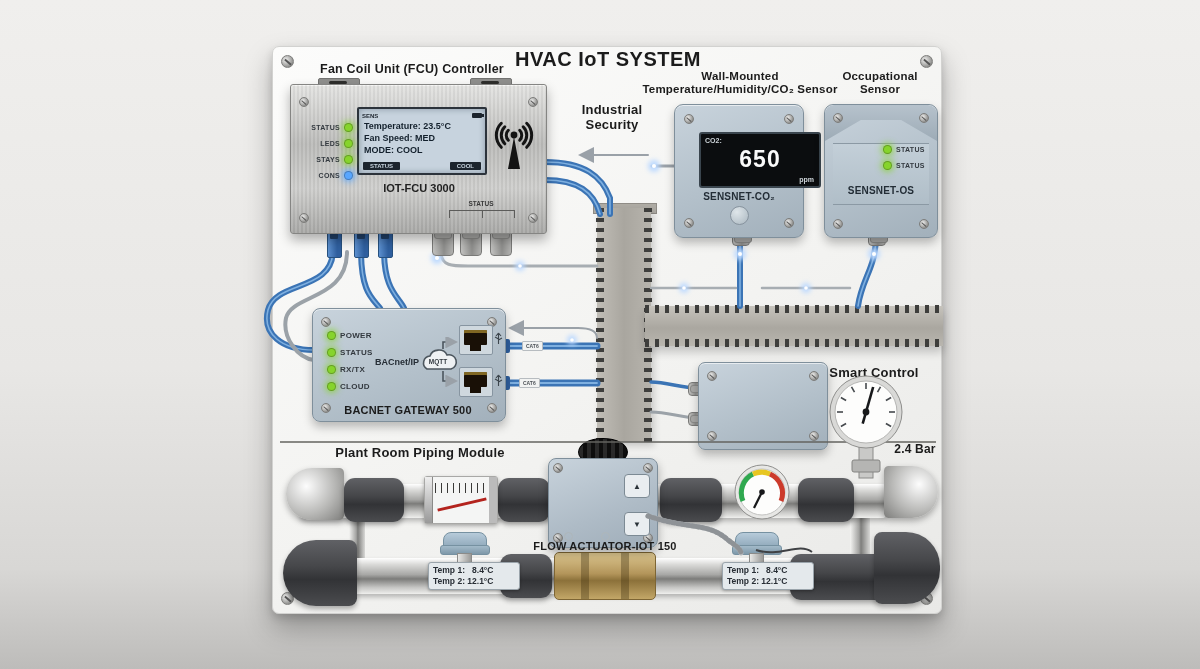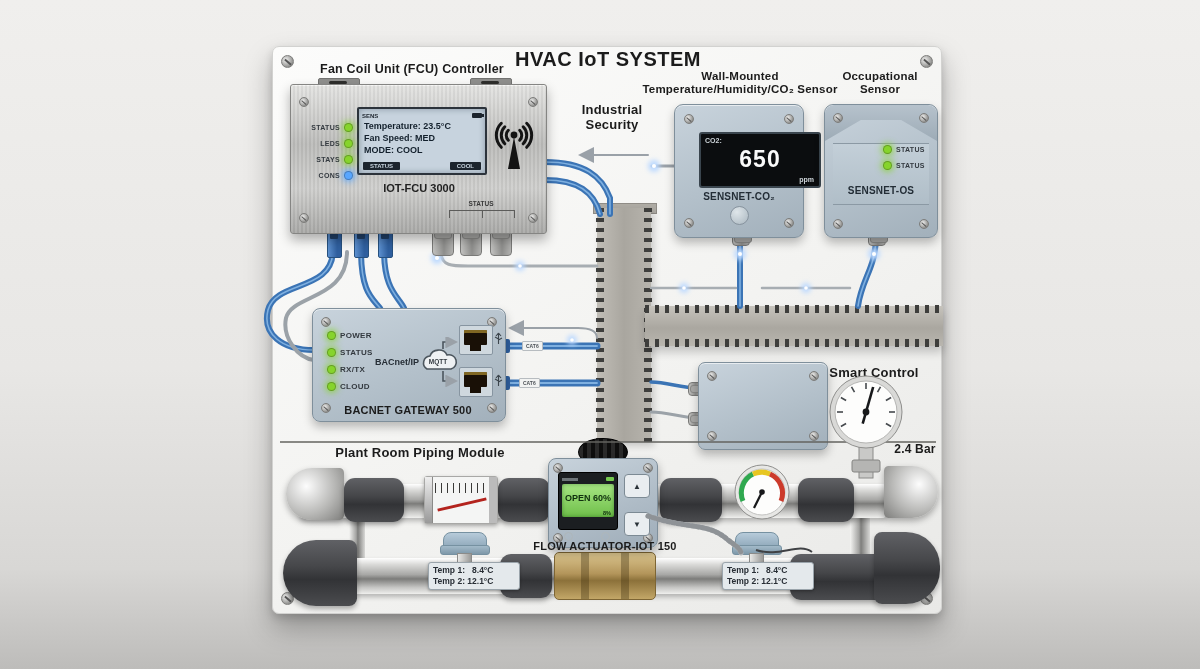--- a/index.html
+++ b/index.html
@@ -437,30 +437,20 @@
   </div>
 
   <div class="knob"></div>
   <div class="act">
     <div style="position:absolute;inset:0;border-radius:8px;border:1px solid #7f8f9b;
       background:linear-gradient(160deg,#c8d3dc,#aebbc6 60%,#9fadb9);box-shadow:0 5px 10px rgba(0,0,0,.3);"></div>
     <div class="screw s8" style="left:5px;top:5px;"></div>
     <div class="screw s8" style="right:5px;top:5px;"></div>
     <div class="screw s8" style="left:5px;bottom:5px;"></div>
     <div class="screw s8" style="right:5px;bottom:5px;"></div>
-    <div class="act-bezel">
-      <div class="act-top">
-          <i></i>
-          <b></b>
-        </div>
-      <div class="act-lcd">
-        <div class="main">OPEN 60%</div>
-        <div class="subv">8%</div>
-      </div>
-    </div>
     <div class="act-logos">
         <i></i>
         <i></i>
       </div>
     <div class="act-btn" style="top:16px;">▲</div>
     <div class="act-btn" style="top:54px;">▼</div>
   </div>
 
   <div class="gauge-wrap" style="left:828px;top:374px;">
     <svg width="76" height="116" viewBox="0 0 76 116">

